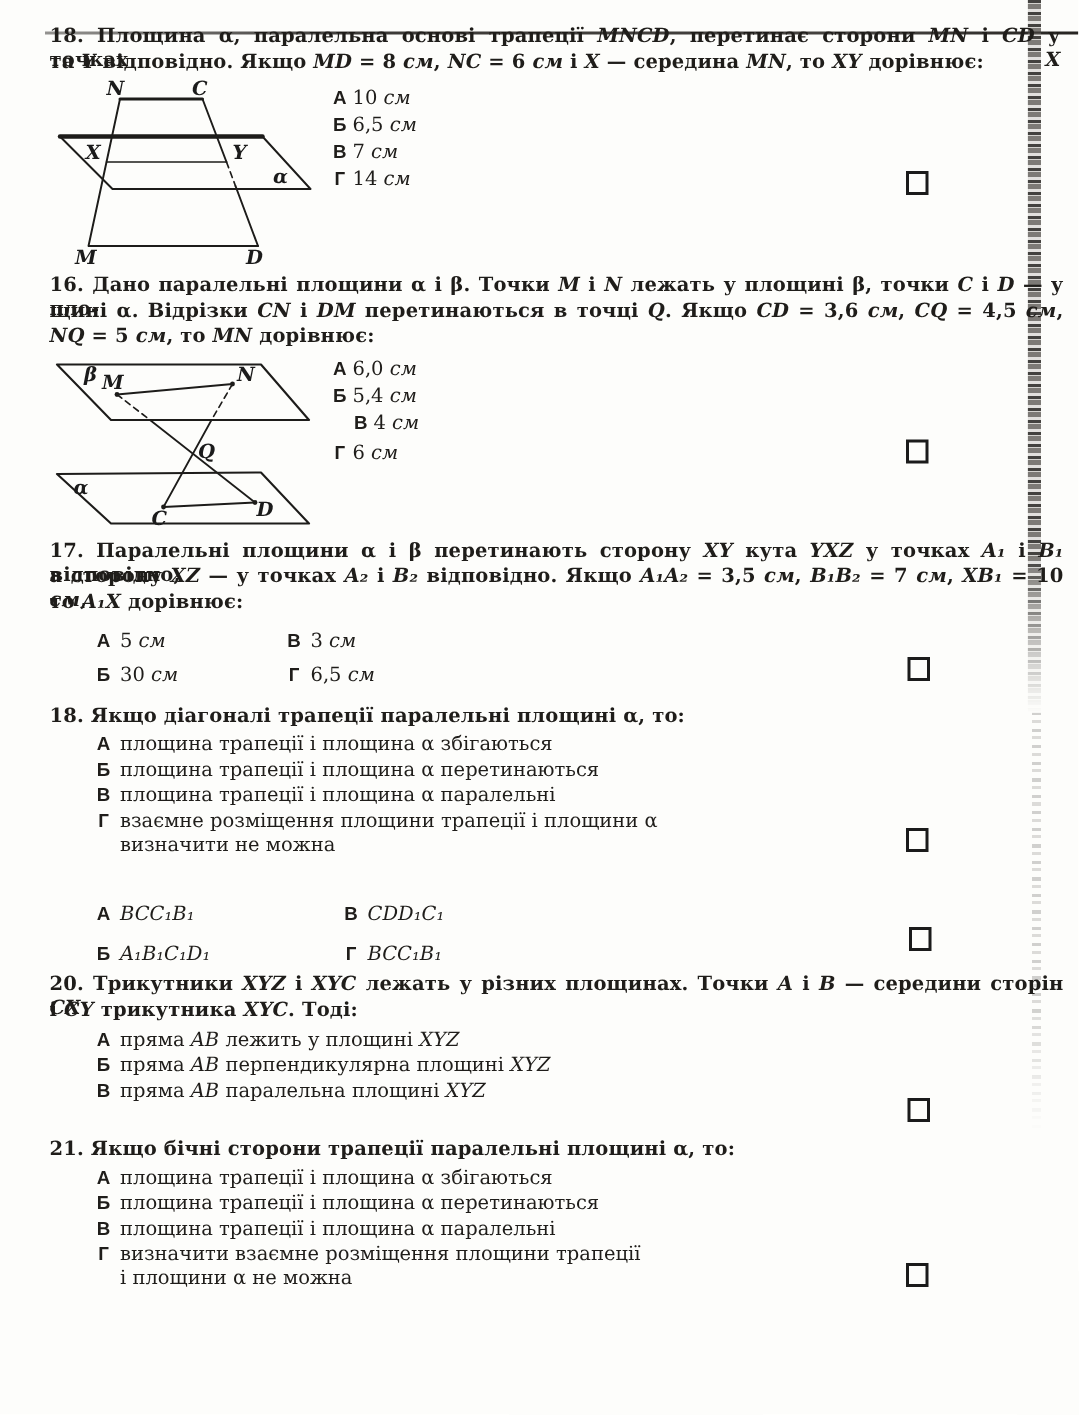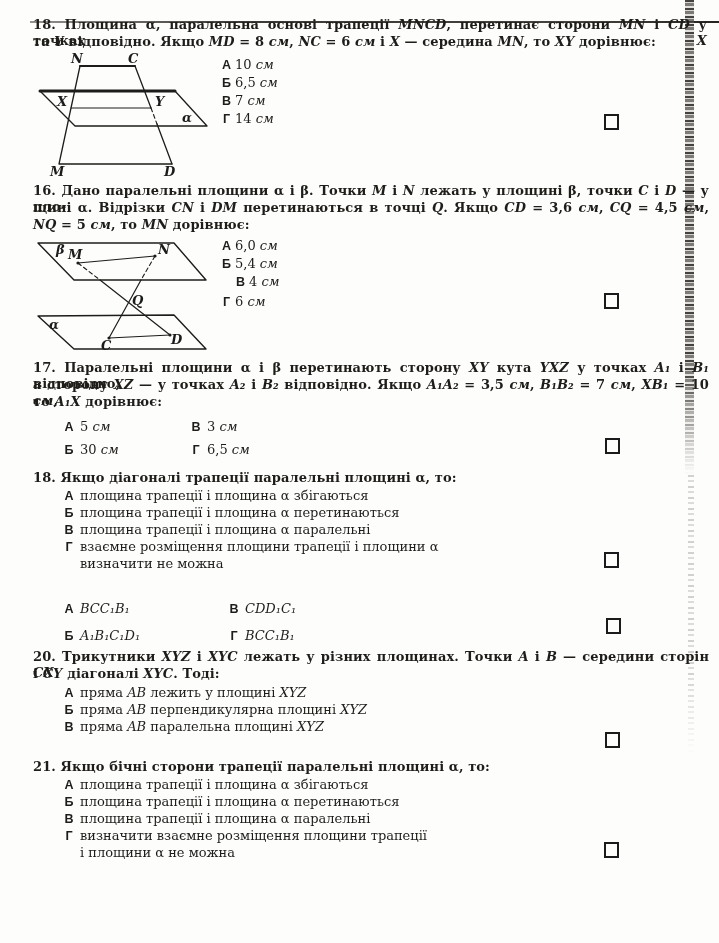--- a/index.html
+++ b/index.html
@@ -140,21 +140,21 @@
   <div class="line" style="left:80px;top:556px"><span>визначити не можна</span></div>
   <div class="checkbox" style="left:604px;top:552px"></div>
 
   <div class="line opt" style="left:58px;top:601px"><span class="lt">А</span><span class="val"><span class="rt-i">BCC₁B₁</span></span></div>
   <div class="line opt" style="left:223px;top:601px"><span class="lt">В</span><span class="val"><span class="rt-i">CDD₁C₁</span></span></div>
   <div class="line opt" style="left:58px;top:628px"><span class="lt">Б</span><span class="val"><span class="rt-i">A₁B₁C₁D₁</span></span></div>
   <div class="line opt" style="left:223px;top:628px"><span class="lt">Г</span><span class="val"><span class="rt-i">BCC₁B₁</span></span></div>
   <div class="checkbox" style="left:606px;top:618px"></div>
 
   <div class="line hdr just" style="left:33px;top:649px;width:676px"><span>20. Трикутники </span><span class="rt-i">XYZ</span><span> і </span><span class="rt-i">XYC</span><span> лежать у різних площинах. Точки </span><span class="rt-i">A</span><span> і </span><span class="rt-i">B</span><span> — середини сторін </span><span class="rt-i">CX</span></div>
-  <div class="line hdr" style="left:33px;top:666px"><span>і </span><span class="rt-i">CY</span><span> діагоналі </span><span class="rt-i">XYC</span><span>. Тоді:</span></div>
+  <div class="line hdr" style="left:33px;top:666px"><span>і </span><span class="rt-i">CY</span><span> трикутника </span><span class="rt-i">XYC</span><span>. Тоді:</span></div>
   <div class="line opt" style="left:58px;top:685px"><span class="lt">А</span><span><span>пряма </span><span class="rt-i">AB</span><span> лежить у площині </span><span class="rt-i">XYZ</span></span></div>
   <div class="line opt" style="left:58px;top:702px"><span class="lt">Б</span><span><span>пряма </span><span class="rt-i">AB</span><span> перпендикулярна площині </span><span class="rt-i">XYZ</span></span></div>
   <div class="line opt" style="left:58px;top:719px"><span class="lt">В</span><span><span>пряма </span><span class="rt-i">AB</span><span> паралельна площині </span><span class="rt-i">XYZ</span></span></div>
   <div class="checkbox" style="left:605px;top:732px"></div>
 
   <div class="line hdr" style="left:33px;top:759px"><span>21. Якщо бічні сторони трапеції паралельні площині α, то:</span></div>
   <div class="line opt" style="left:58px;top:777px"><span class="lt">А</span><span><span>площина трапеції і площина α збігаються</span></span></div>
   <div class="line opt" style="left:58px;top:794px"><span class="lt">Б</span><span><span>площина трапеції і площина α перетинаються</span></span></div>
   <div class="line opt" style="left:58px;top:811px"><span class="lt">В</span><span><span>площина трапеції і площина α паралельні</span></span></div>
   <div class="line opt" style="left:58px;top:828px"><span class="lt">Г</span><span><span>визначити взаємне розміщення площини трапеції</span></span></div>

